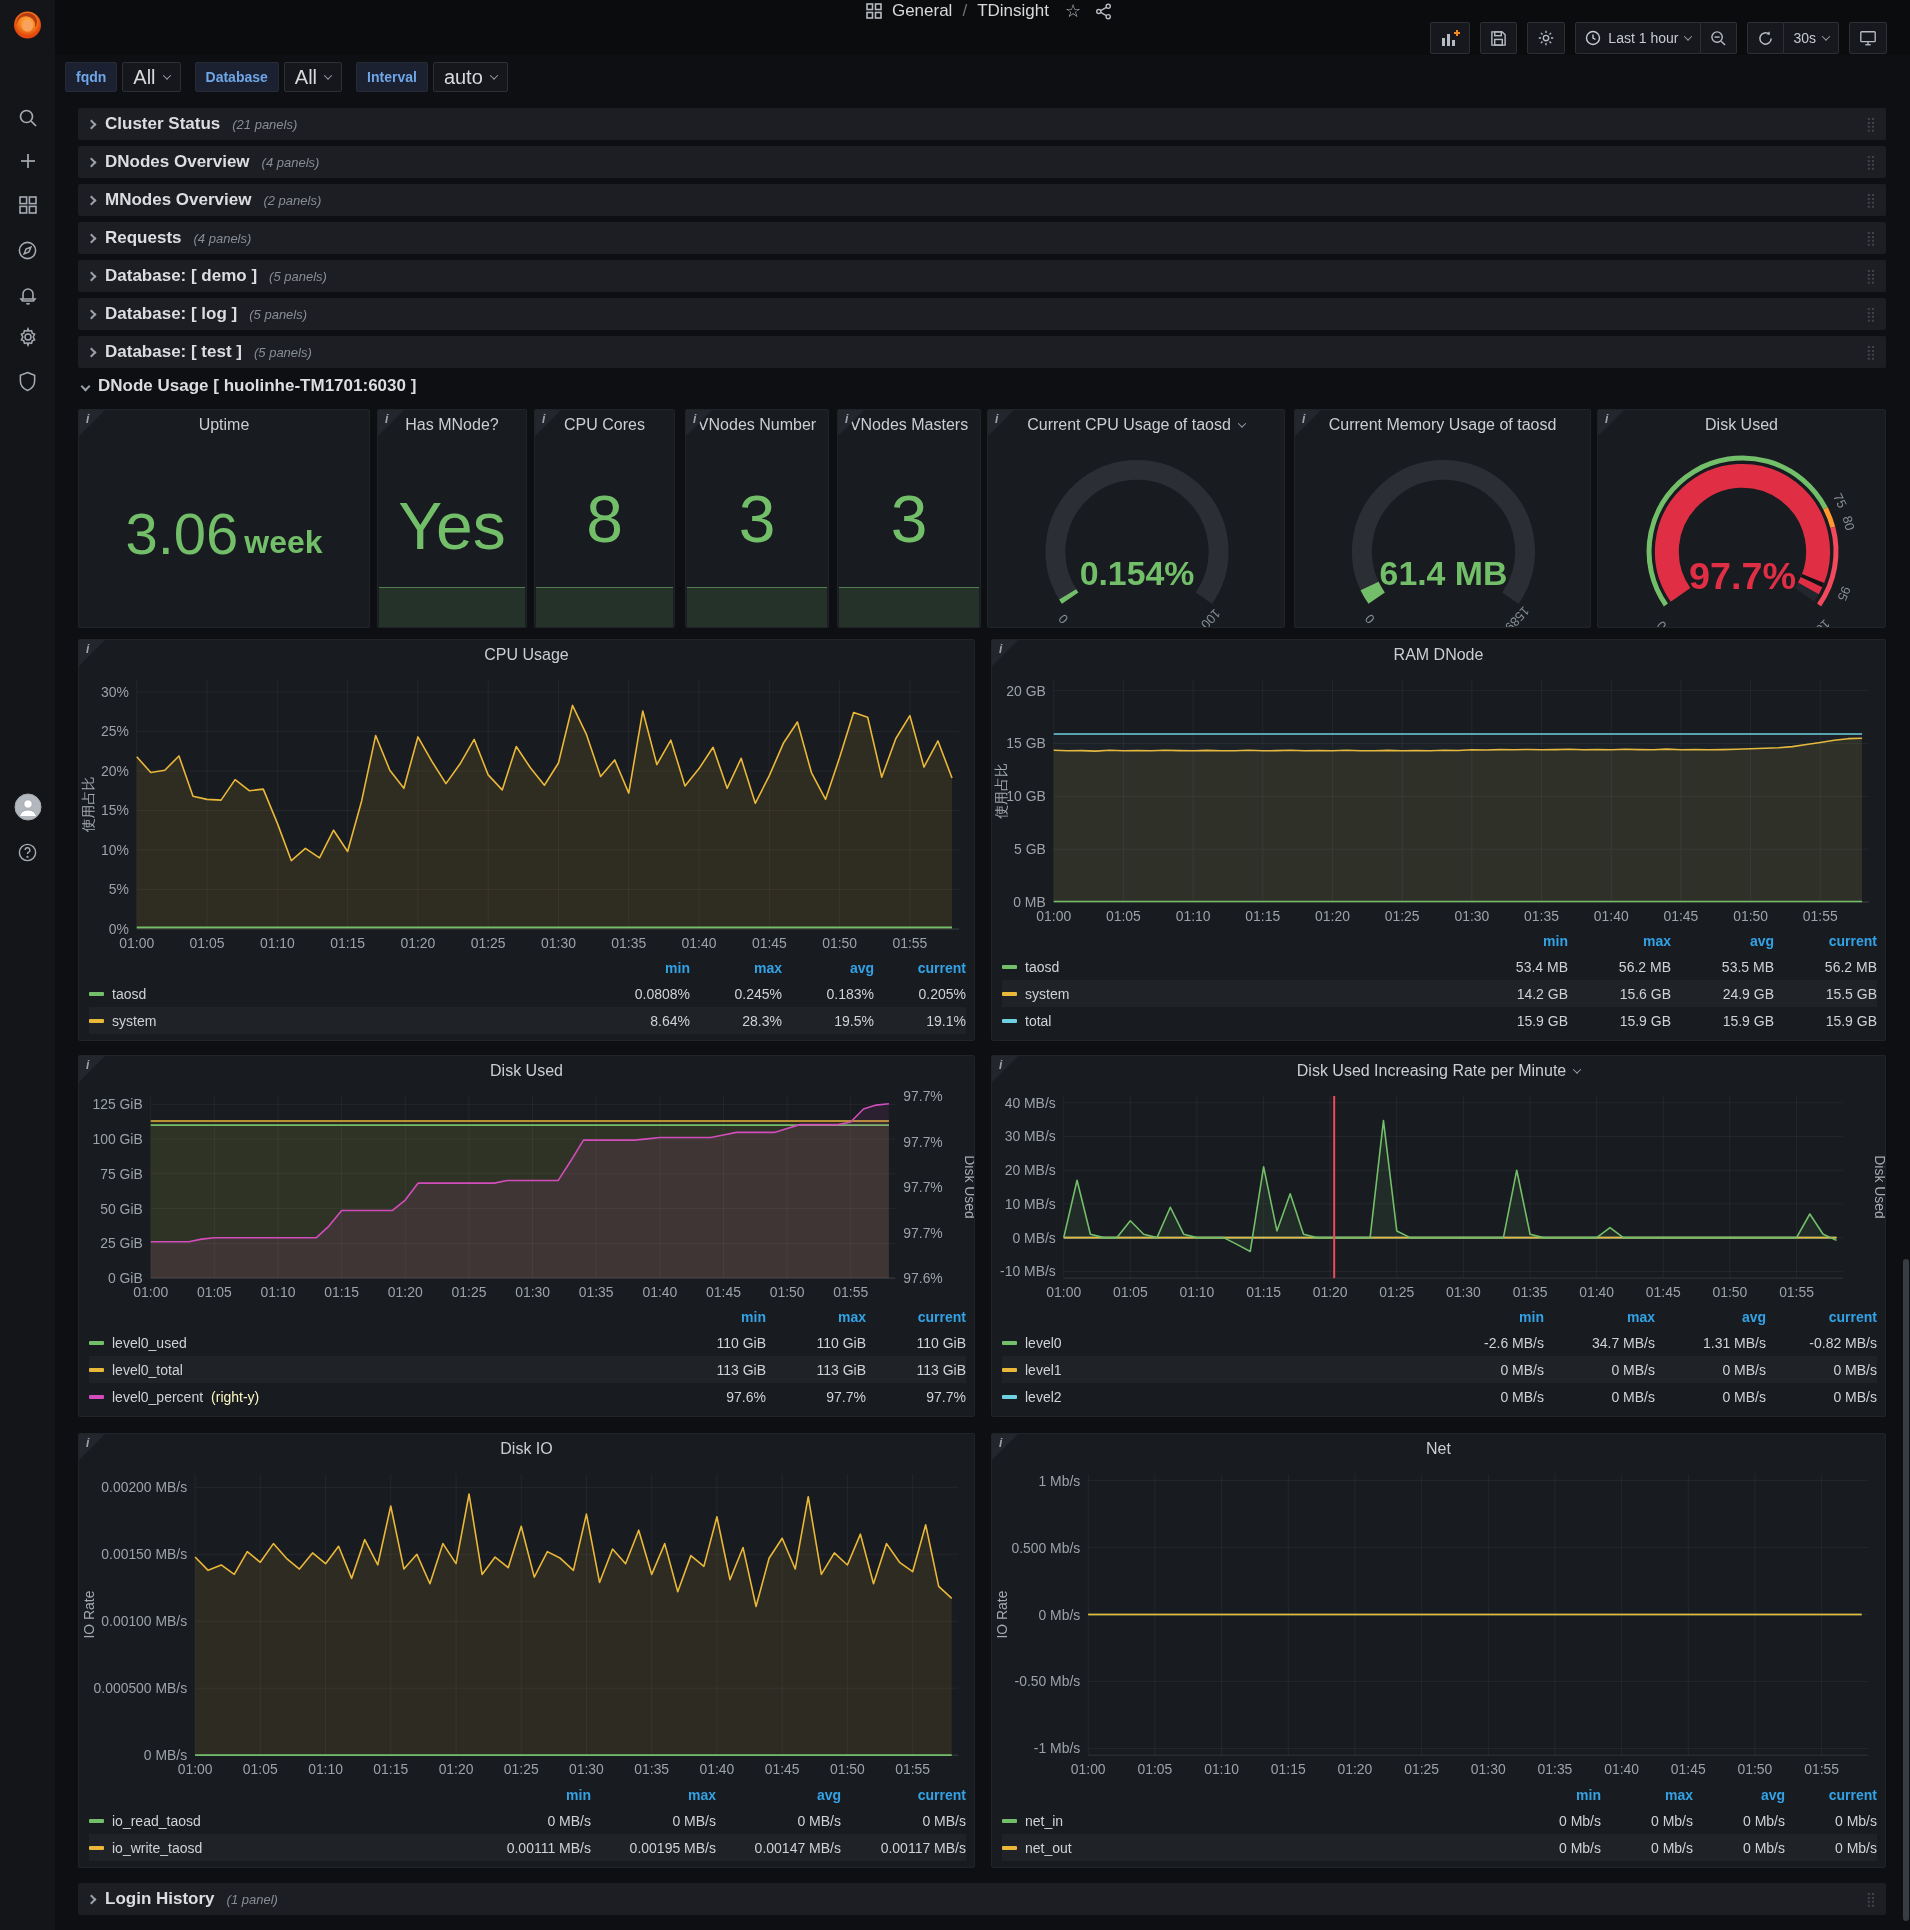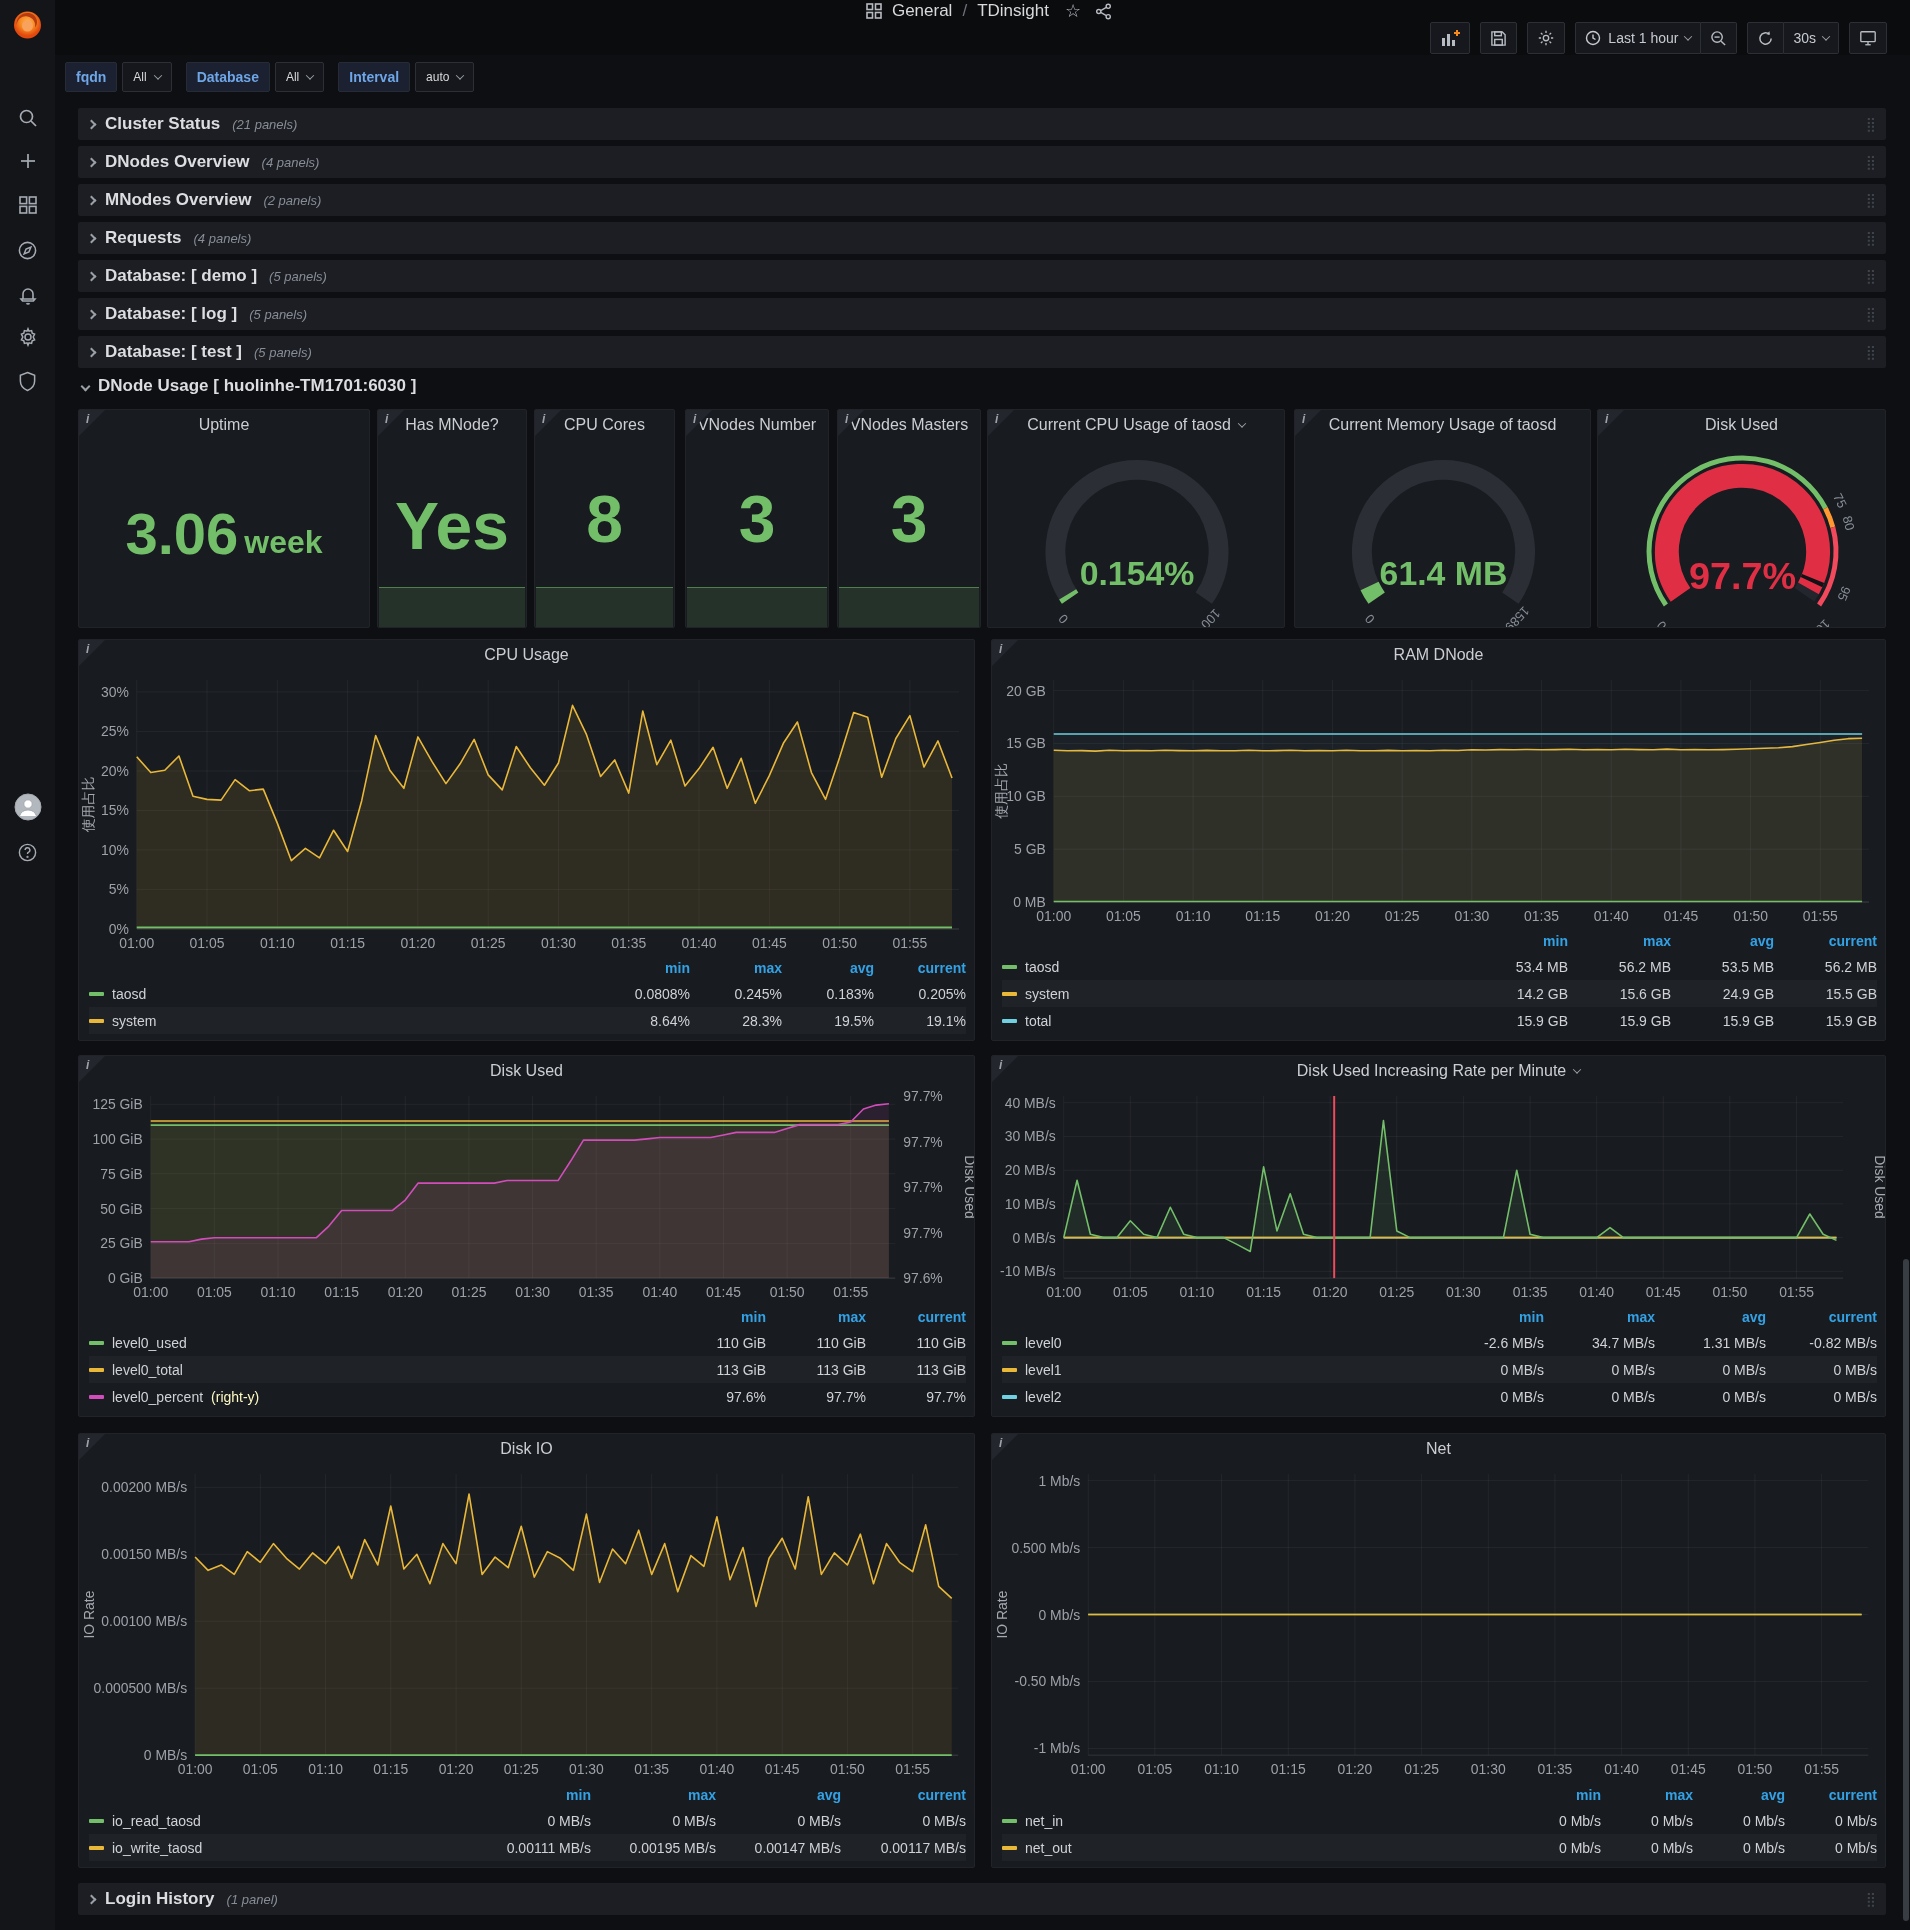--- a/index.html
+++ b/index.html
@@ -20,21 +20,21 @@
   #toolbar { margin-left:auto; margin-right:24px; display:flex; align-items:center; gap:10px; }
   .tb-btn { height:32px; min-width:36px; background:#16181d; border:1px solid #2c2f36; border-radius:2px; display:flex; align-items:center; justify-content:center; gap:7px; color:#c7cbd1; font-size:14px; padding:0 9px; cursor:pointer; }
   .tb-group { display:flex; }
   .tb-group .tb-btn:first-child { border-radius:2px 0 0 2px; }
   .tb-group .tb-btn:last-child { border-radius:0 2px 2px 0; border-left:none; }
 
   
   #varbar { position:absolute; left:65px; top:62px; display:flex; gap:14px; }
   .var-group { display:flex; gap:5px; }
   .var-label { height:30px; display:flex; align-items:center; padding:0 10px; background:#1b2130; border:1px solid #262b36; border-radius:2px; color:#6ea6e8; font-size:14px; font-weight:700; }
-  .var-value { height:30px; display:flex; align-items:center; gap:8px; padding:0 10px; background:#15171c; border:1px solid #2c3036; border-radius:2px; color:#d8d9da; font-size:12px; cursor:pointer; }
+  .var-value { height:30px; display:flex; align-items:center; gap:8px; padding:0 10px; background:#15171c; border:1px solid #2c3036; border-radius:2px; color:#d8d9da; font-size:20px; cursor:pointer; }
 
   .chev { display:inline-block; width:6px; height:6px; border-right:1.5px solid #9aa0a6; border-bottom:1.5px solid #9aa0a6; transform:rotate(45deg) translate(-1px,-1px); }
   .arrow-right { display:inline-block; width:7px; height:7px; border-right:2px solid #9aa0a6; border-bottom:2px solid #9aa0a6; transform:rotate(-45deg); }
   .arrow-down  { display:inline-block; width:7px; height:7px; border-right:2px solid #9aa0a6; border-bottom:2px solid #9aa0a6; transform:rotate(45deg); }
 
   
   #rows { position:absolute; left:78px; top:108px; width:1808px; display:flex; flex-direction:column; gap:6px; }
   .row-bar { height:32px; background:#1c1e23; border-radius:2px; display:flex; align-items:center; padding:0 10px; cursor:pointer; }
   .row-title { color:#dcdde0; font-size:17px; font-weight:700; margin-left:10px; }
   .row-count { color:#878d96; font-size:13px; font-style:italic; margin-left:12px; }
@@ -44,21 +44,21 @@
   #login-row { position:absolute; left:78px; top:1883px; width:1808px; }
 
   
   .panel { position:absolute; background:#181b20; border:1px solid #212329; border-radius:2px; overflow:hidden; }
   .corner { position:absolute; top:0; left:0; width:0; height:0; border-top:26px solid #23262c; border-right:26px solid transparent; cursor:pointer; z-index:3; }
   .corner-i { position:absolute; top:2px; left:7px; color:#9fa3aa; font-size:12px; font-weight:700; font-style:italic; z-index:4; pointer-events:none; }
   .p-title { height:30px; display:flex; align-items:center; justify-content:center; gap:8px; color:#ccced2; font-size:16px; font-weight:500; cursor:pointer; }
 
   
   .stat-value-wrap { position:absolute; left:0; right:0; top:30px; bottom:0; display:flex; align-items:center; justify-content:center; }
-  .stat-value { color:#73bf69; font-weight:700; }
+  .stat-value { color:#73bf69; font-weight:400; }
   .stat-suffix { color:#73bf69; font-weight:600; }
   .spark { position:absolute; left:1px; right:1px; bottom:0; height:40px; background:rgba(115,191,105,0.14); border-top:1px solid rgba(115,191,105,0.55); }
 
   
   .chart-body { position:absolute; left:0; right:0; top:30px; bottom:0; display:flex; flex-direction:column; }
   .plot { flex:1; position:relative; }
   .plot svg { position:absolute; left:0; top:0; }
   .legend { padding:2px 8px 6px 10px; }
   .lg-row { display:flex; align-items:center; height:27px; font-size:14px; color:#d0d2d6; }
   .lg-row.stripe { background:rgba(255,255,255,0.03); }

